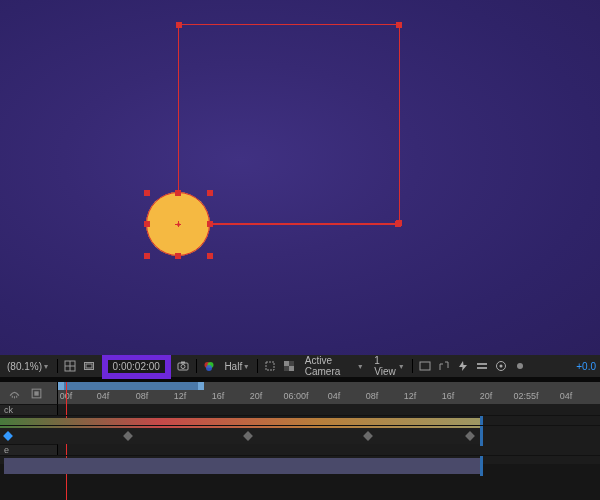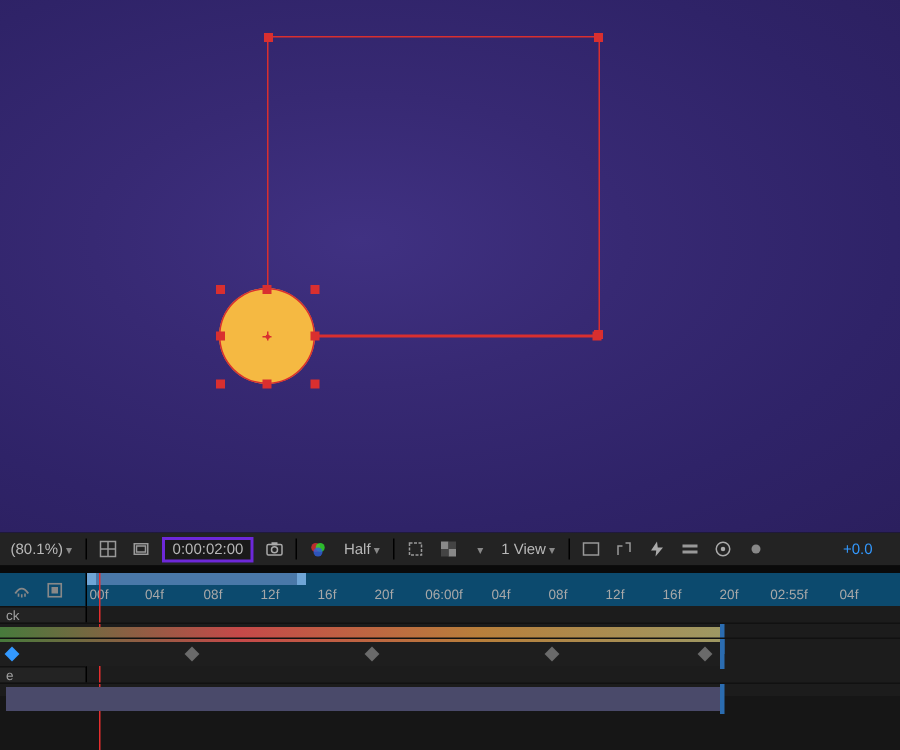--- a/index.html
+++ b/index.html
@@ -48,21 +48,21 @@
 .toolbar .chev { font-size:8px; color:#888; margin-left:2px; }
 .toolbar .iconbtn { width:16px; height:16px; display:flex; align-items:center; justify-content:center; color:#b8b8b8; }
 .toolbar .iconbtn svg { width:12px; height:12px; }
 .toolbar .blue { color:#3399ff;margin-left:44px; }
 
 
 .divider { height:5px; background:#0a0a0a; }
 
 
 .timeline-header {
-  height: 22px; background: #0c4a6e; display:flex; align-items:stretch;
+  height: 22px; background: #404040; display:flex; align-items:stretch;
 }
 .tl-left {
   width:58px; display:flex; align-items:center; gap:6px; padding:0 6px;
   border-right:1px solid #000;
 }
 .tl-left .iconbtn { width:16px; height:16px; display:flex; align-items:center; justify-content:center; color:#9a9a9a; }
 .tl-left svg { width:13px; height:13px; }
 
 .tl-ruler { flex:1; position:relative; overflow:hidden; }
 .work-area {
@@ -134,21 +134,21 @@
         <line x1="6" y1="1" x2="6" y2="11" stroke="#999"></line>
       </svg>
   </span>
   <span class="iconbtn">
     <svg viewBox="0 0 12 12">
         <rect x="1.5" y="2.5" width="9" height="7" fill="none" stroke="#999"></rect>
         <rect x="3" y="4" width="6" height="4" fill="none" stroke="#999"></rect>
       </svg>
   </span>
 
-  <span class="btn" style="background:#1a1a1a;border:2px solid #6d28d9;padding:1px 5px;justify-content:flex-end;">
+  <span class="btn" style="background:#1a1a1a;border:6px solid #6d28d9;padding:1px 5px;justify-content:flex-end;">
     <span>0:00:02:00</span>
   </span>
 
   <span class="iconbtn">
     <svg viewBox="0 0 12 12">
         <rect x="1" y="3" width="10" height="7" rx="1" fill="none" stroke="#aaa"></rect>
         <circle cx="6" cy="6.5" r="2" fill="none" stroke="#aaa"></circle>
         <rect x="4" y="1.5" width="4" height="2" fill="#aaa"></rect>
       </svg>
   </span>
@@ -178,20 +178,21 @@
   <span class="iconbtn">
     <svg viewBox="0 0 12 12">
         <rect x="1" y="1" width="5" height="5" fill="#888"></rect>
         <rect x="6" y="6" width="5" height="5" fill="#888"></rect>
         <rect x="6" y="1" width="5" height="5" fill="#444"></rect>
         <rect x="1" y="6" width="5" height="5" fill="#444"></rect>
       </svg>
   </span>
 
   <span class="btn">
+    <span>Active Camera</span>
     <span class="chev">▾</span>
   </span>
 
   <span class="btn">
     <span>1 View</span>
     <span class="chev">▾</span>
   </span>
 
   <div class="sep"></div>
 

